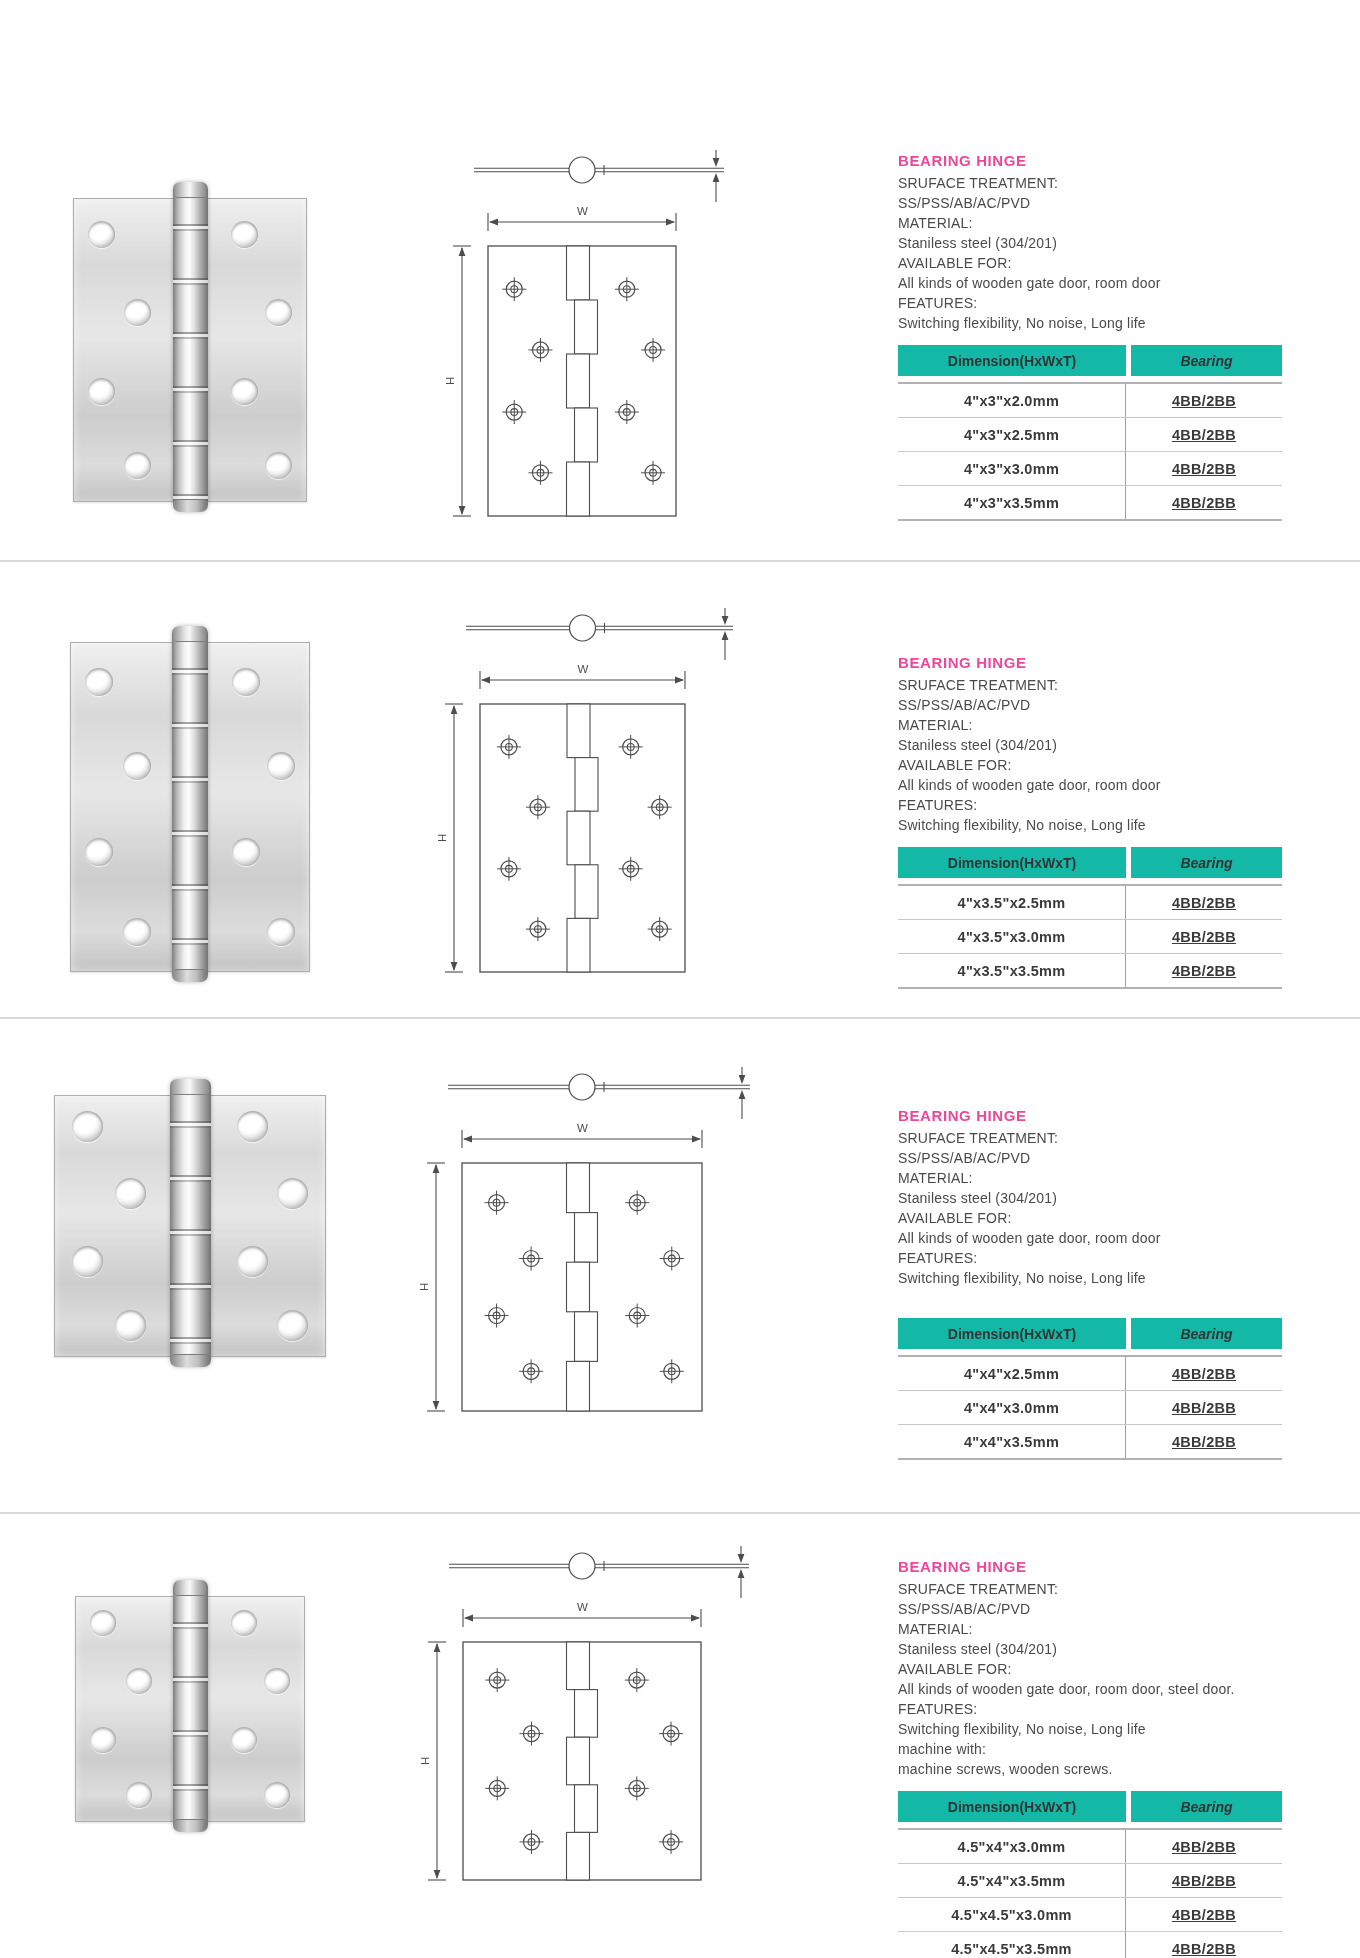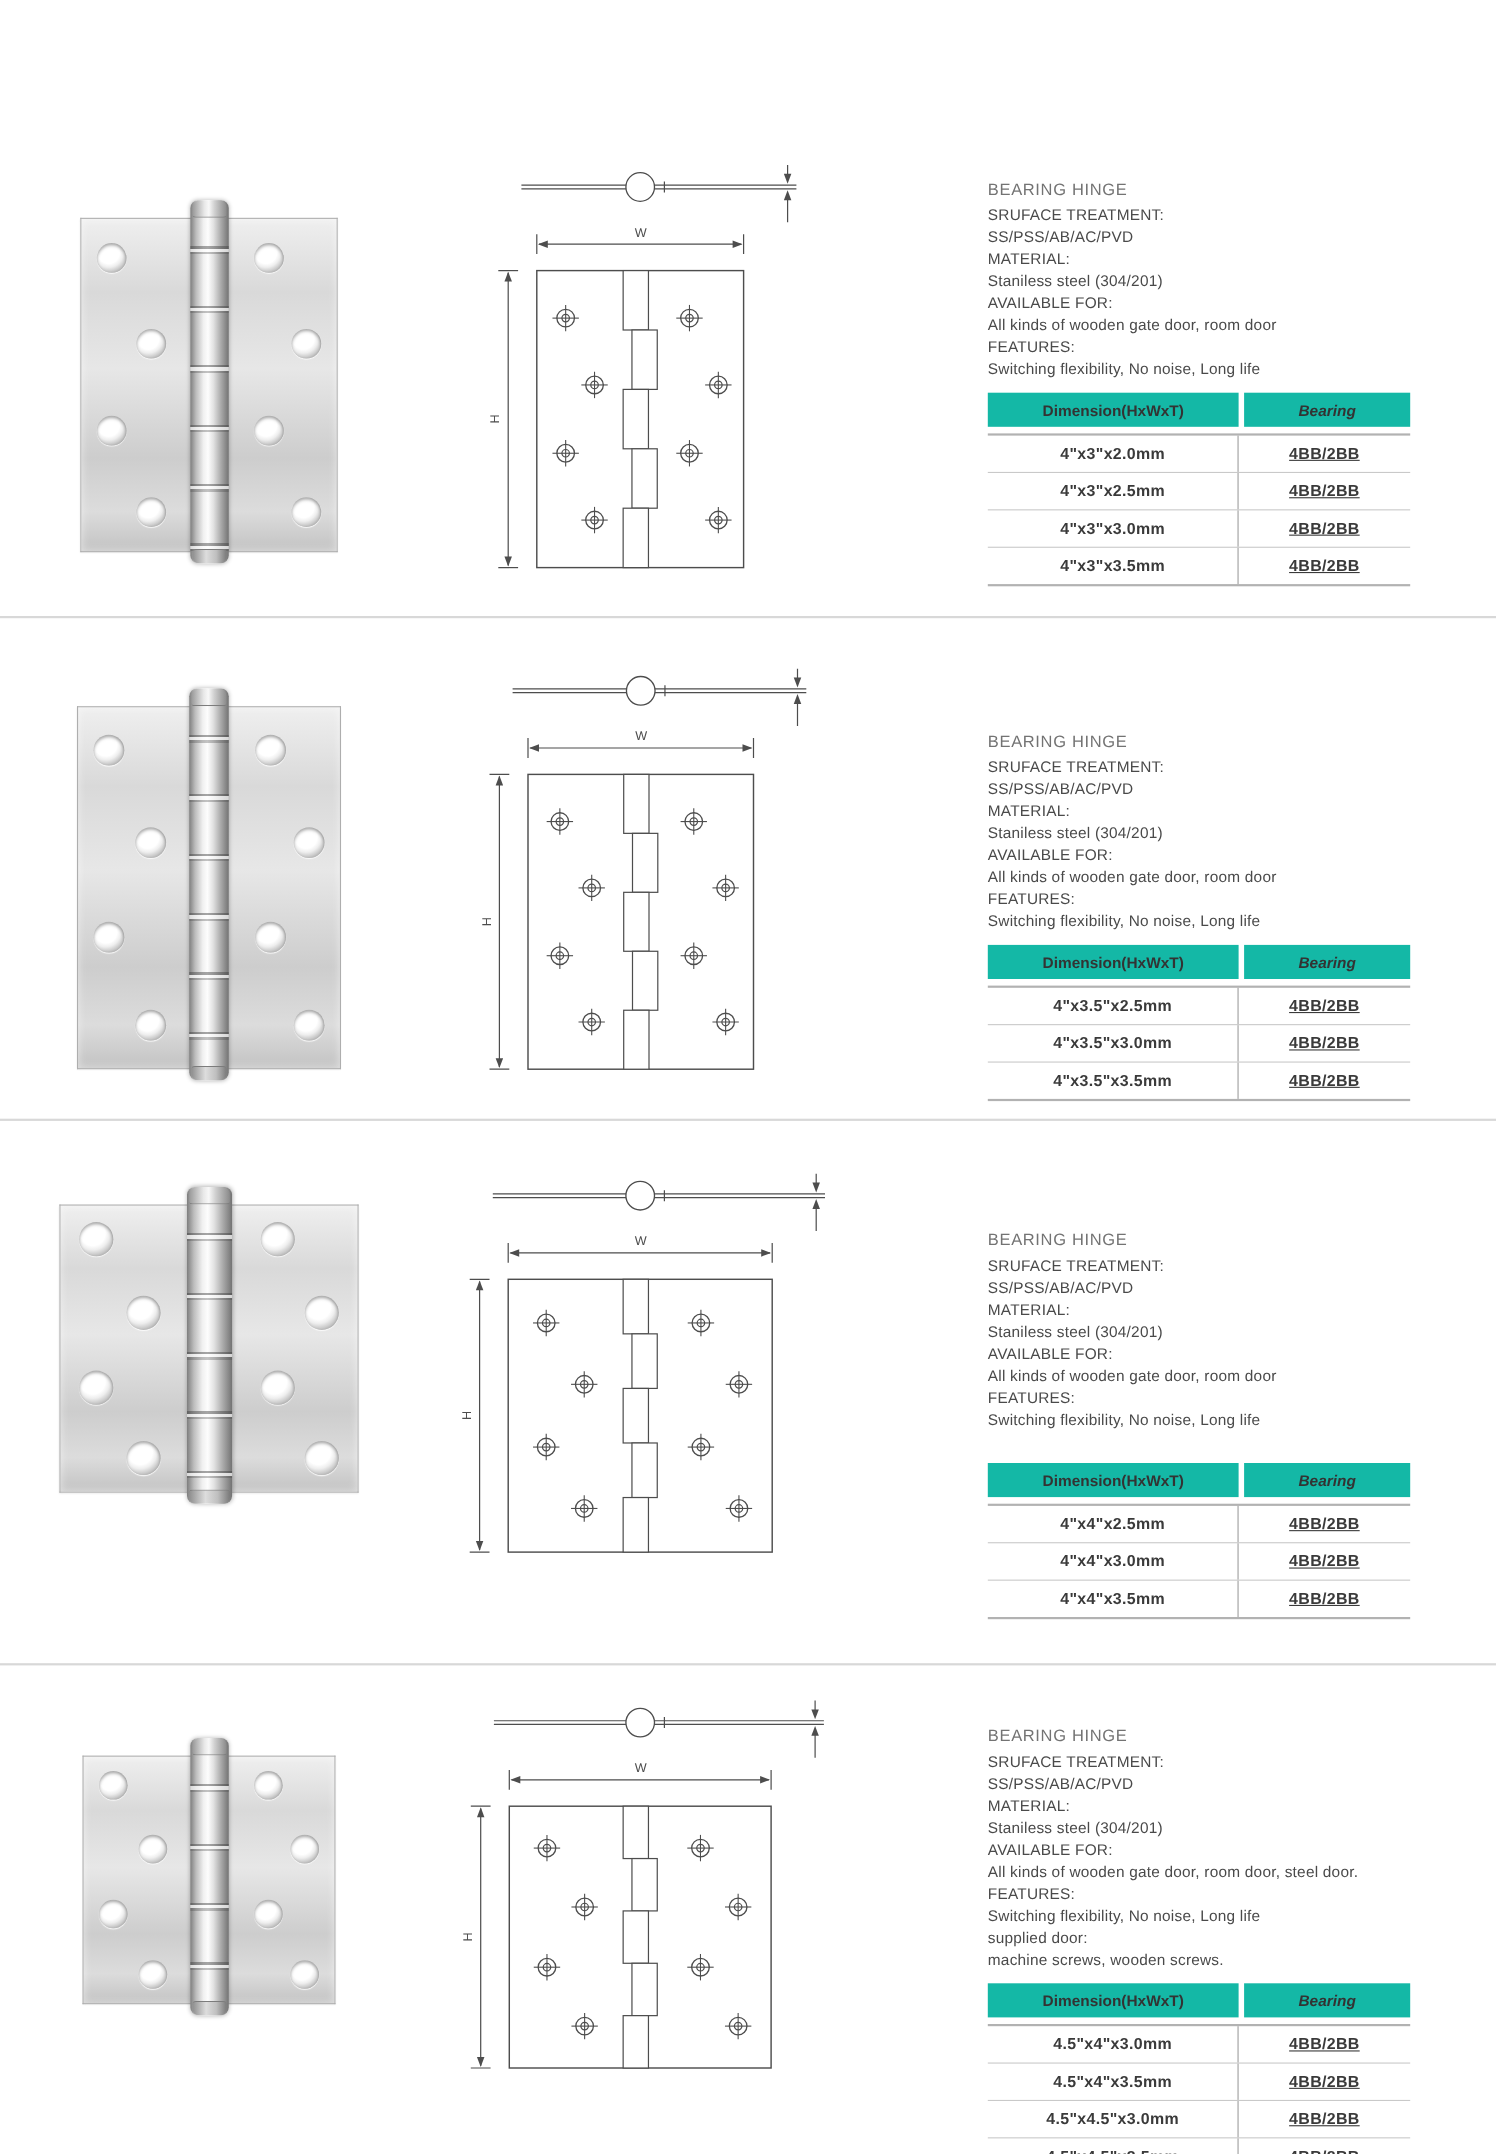--- a/index.html
+++ b/index.html
@@ -13,21 +13,21 @@
   .s2{min-height:457px;}
   .s3{min-height:495px;}
   .s4{min-height:446px;}
   .photo-col{width:346px;box-sizing:border-box;padding-left:34px;display:flex;justify-content:center;}
   .draw-col{width:470px;display:flex;justify-content:center;}
   .info-col{flex:1;box-sizing:border-box;padding-left:82px;padding-right:12px;}
   .s1 .photo-col{padding-top:42px;}  .s1 .draw-col{padding-top:10px;}  .s1 .info-col{padding-top:12px;}
   .s2 .photo-col{padding-top:64px;}  .s2 .draw-col{padding-top:46px;}  .s2 .info-col{padding-top:92px;}
   .s3 .photo-col{padding-top:60px;}  .s3 .draw-col{padding-top:48px;}  .s3 .info-col{padding-top:88px;}
   .s4 .photo-col{padding-top:66px;}  .s4 .draw-col{padding-top:32px;}  .s4 .info-col{padding-top:44px;}
-  .p-title{margin:12px 0 4px 0;font-size:15px;font-weight:400;color:#737373;letter-spacing:.6px;}
+  .p-title{margin:0 0 4px 0;font-size:15px;font-weight:700;color:#ec4899;letter-spacing:.6px;}
   .info-line{font-size:14px;color:#4a4a4a;line-height:20px;letter-spacing:.2px;}
   .spec-table{width:384px;margin-top:12px;}
   .s3 .spec-table{margin-top:30px;}
   .t-head{display:flex;gap:5px;}
   .t-hcell{background:#14b8a6;height:31px;display:flex;align-items:center;justify-content:center;
            font-weight:700;font-size:14px;color:#333;}
   .t-hcell.c1{width:228px;} .t-hcell.c2{flex:1;font-style:italic;}
   .t-body{margin-top:6px;border-top:2px solid #b2b2b2;border-bottom:2px solid #b2b2b2;}
   .t-row{display:flex;border-bottom:1px solid #c9c9c9;}
   .t-row:last-child{border-bottom:none;}
@@ -572,21 +572,21 @@
       <h3 class="p-title">BEARING HINGE</h3>
       <div class="p-lines">
           <div class="info-line">SRUFACE TREATMENT:</div>
           <div class="info-line">SS/PSS/AB/AC/PVD</div>
           <div class="info-line">MATERIAL:</div>
           <div class="info-line">Staniless steel (304/201)</div>
           <div class="info-line">AVAILABLE FOR:</div>
           <div class="info-line">All kinds of wooden gate door, room door, steel door.</div>
           <div class="info-line">FEATURES:</div>
           <div class="info-line">Switching flexibility, No noise, Long life</div>
-          <div class="info-line">supplied door:</div>
+          <div class="info-line">machine with:</div>
           <div class="info-line">machine screws, wooden screws.</div>
         </div>
       <div class="spec-table">
         <div class="t-head">
           <div class="t-hcell c1">Dimension(HxWxT)</div>
           <div class="t-hcell c2">Bearing</div>
         </div>
         <div class="t-body">
             <div class="t-row">
               <div class="t-cell c1">4.5"x4"x3.0mm</div>

